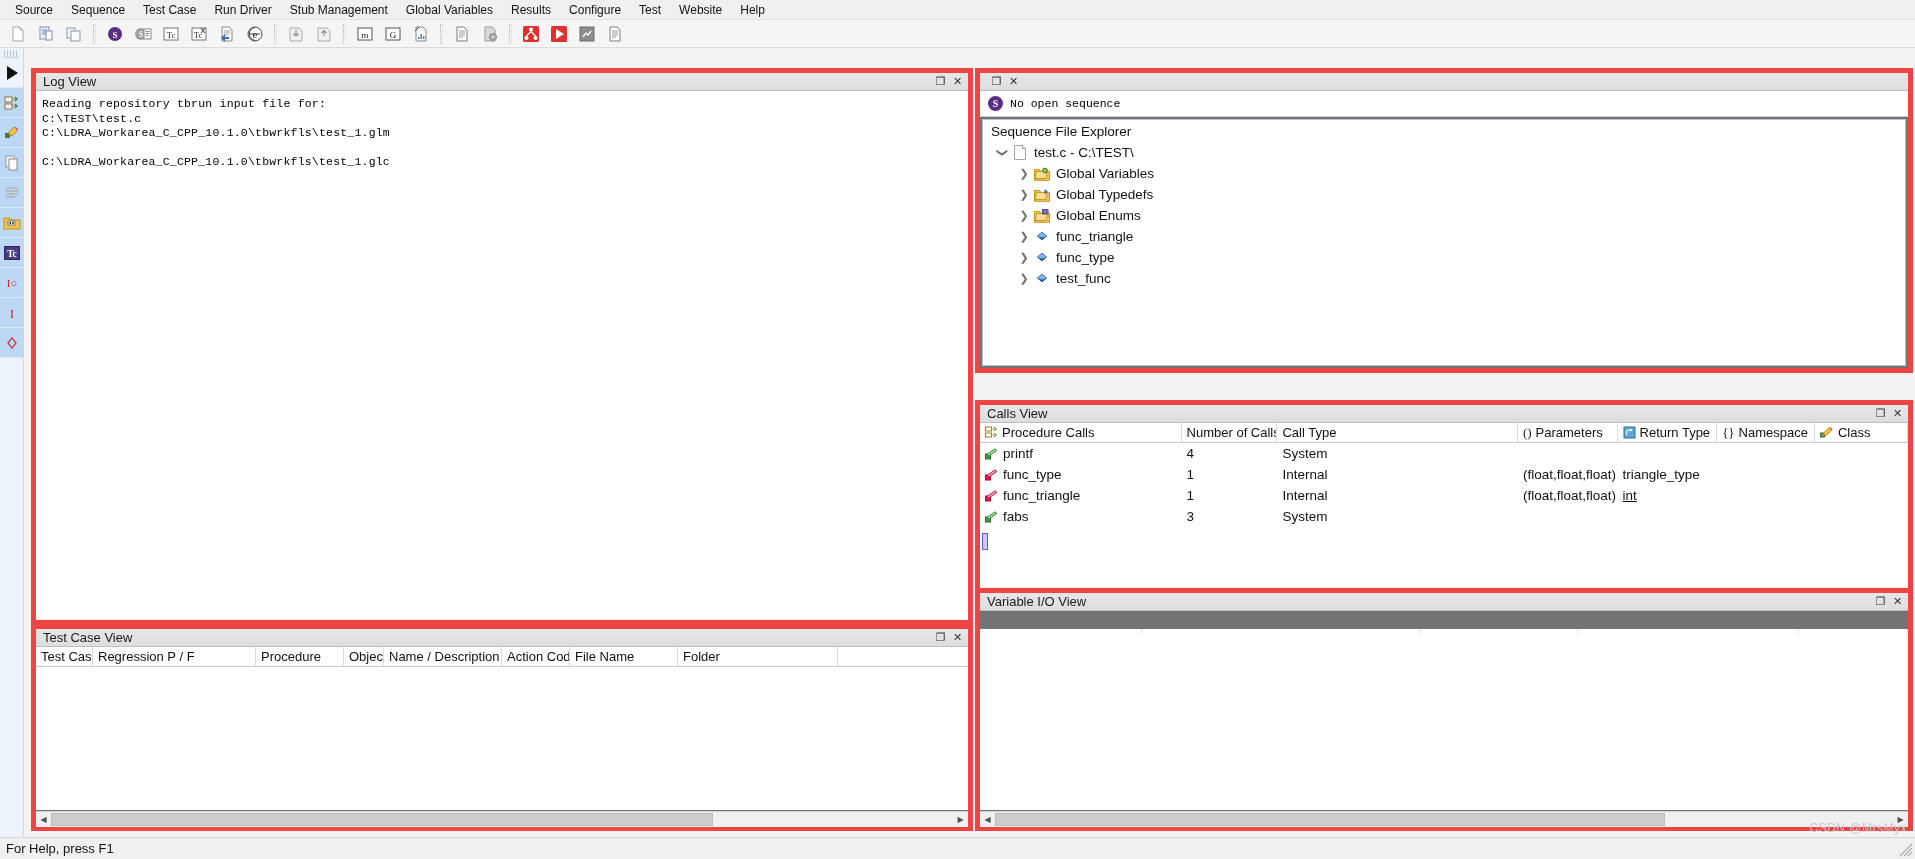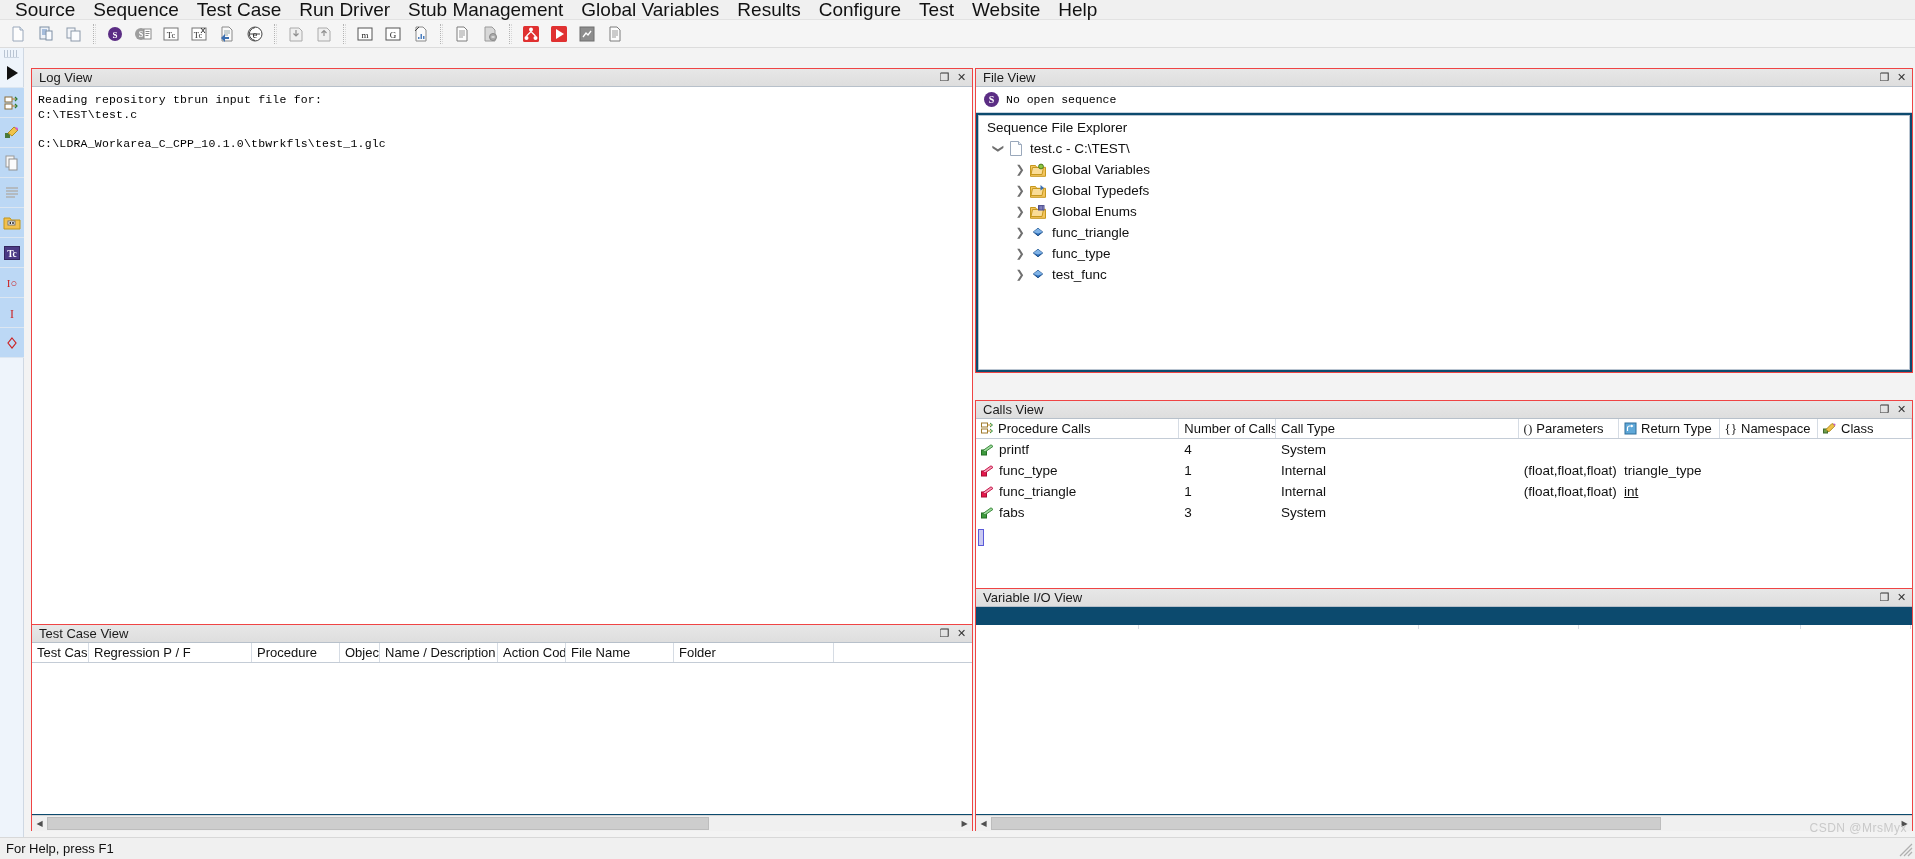--- a/index.html
+++ b/index.html
@@ -14,21 +14,21 @@
   }
   #app { position: relative; width: 1915px; height: 859px; background: #f3f3f3; }
 
   
   .menubar {
     height: 20px; background: #f0f0f0;
     display: flex; align-items: center;
     padding-left: 6px; border-bottom: 1px solid #e2e2e2;
   }
   .menu-item {
-    padding: 1px 9px; font-size: 19px; color: #111;
+    padding: 1px 9px; font-size: 12px; color: #111;
     white-space: nowrap; cursor: default; line-height: 18px;
   }
 
   
   .toolbar {
     height: 28px; background: #f5f5f5;
     display: flex; align-items: center;
     border-bottom: 1px solid #dcdcdc;
     padding-left: 4px;
   }
@@ -58,21 +58,21 @@
   }
   .rail-btn {
     width: 24px; height: 30px;
     display: flex; align-items: center; justify-content: center;
     border-bottom: 1px solid #dce6f1;
     cursor: default;
   }
   .rail-btn.sel { background: #bcd8f5; }
 
   
-  .panel { position: absolute; background: #0c4a6e; border: 1px solid #ef4444; }
+  .panel { position: absolute; background: #737373; border: 5px solid #ef4444; }
   .panel-title {
     height: 18px; background: linear-gradient(#e7e7e7,#dedede);
     border-bottom: 1px solid #b7c0ca;
     display: flex; align-items: center;
     padding: 0 3px 0 7px;
     font-size: 13px; color: #1a1a1a;
   }
   .panel-title .t { flex: 1; white-space: nowrap; overflow: hidden; }
   .ttl-btn {
     width: 15px; height: 14px; margin-left: 2px;
@@ -391,20 +391,21 @@
 
   <div class="panel" style="left:31px; top:68px; width:942px; height:557px;">
     <div class="panel-title">
       <span class="t">Log View</span>
       <span class="ttl-btn">❐</span>
       <span class="ttl-btn">✕</span>
     </div>
     <div class="logbody" id="logbody">
         <div>Reading repository tbrun input file for:</div>
         <div>C:\TEST\test.c</div>
+        <div>C:\LDRA_Workarea_C_CPP_10.1.0\tbwrkfls\test_1.glm</div>
         <div>&nbsp;</div>
         <div>C:\LDRA_Workarea_C_CPP_10.1.0\tbwrkfls\test_1.glc</div>
       </div>
   </div>
 
   <div class="panel" style="left:31px; top:624px; width:942px; height:207px;">
     <div class="panel-title">
       <span class="t">Test Case View</span>
       <span class="ttl-btn">❐</span>
       <span class="ttl-btn">✕</span>
@@ -440,21 +441,20 @@
       <div class="sb-arrow">◀</div>
       <div class="sb-track">
         <div class="sb-thumb" style="left:0; width:662px;"></div>
       </div>
       <div class="sb-arrow">▶</div>
     </div>
   </div>
 
   <div class="panel" style="left:975px; top:68px; width:938px; height:305px;">
     <div class="panel-title">
-      <span class="t">File View</span>
       <span class="ttl-btn">❐</span>
       <span class="ttl-btn">✕</span>
     </div>
     <div class="fv-seq" style="position:absolute; left:0; right:0; top:18px;">
       <span class="sbadge">S</span>
       <span class="lbl">No open sequence</span>
     </div>
     <div style="position:absolute; left:2px; right:2px; top:46px; bottom:2px; background:#fff; border:1px solid #b9c4d0;">
       <div class="tree-head">Sequence File Explorer</div>
       <div id="filetree">

